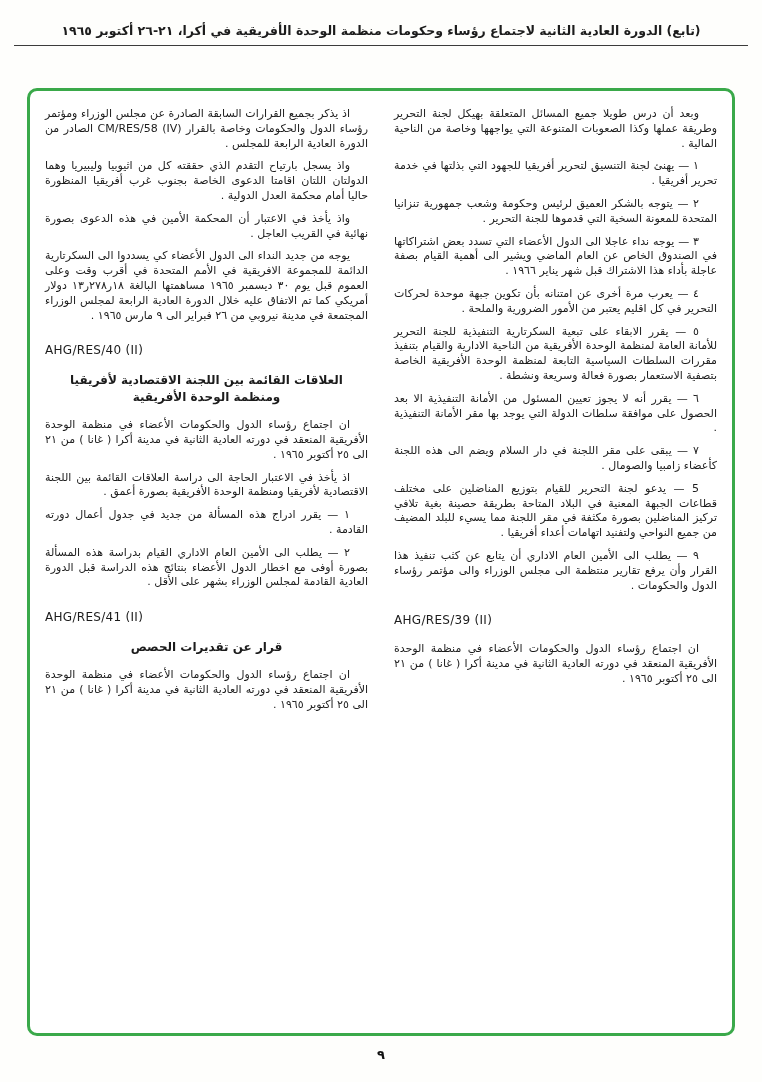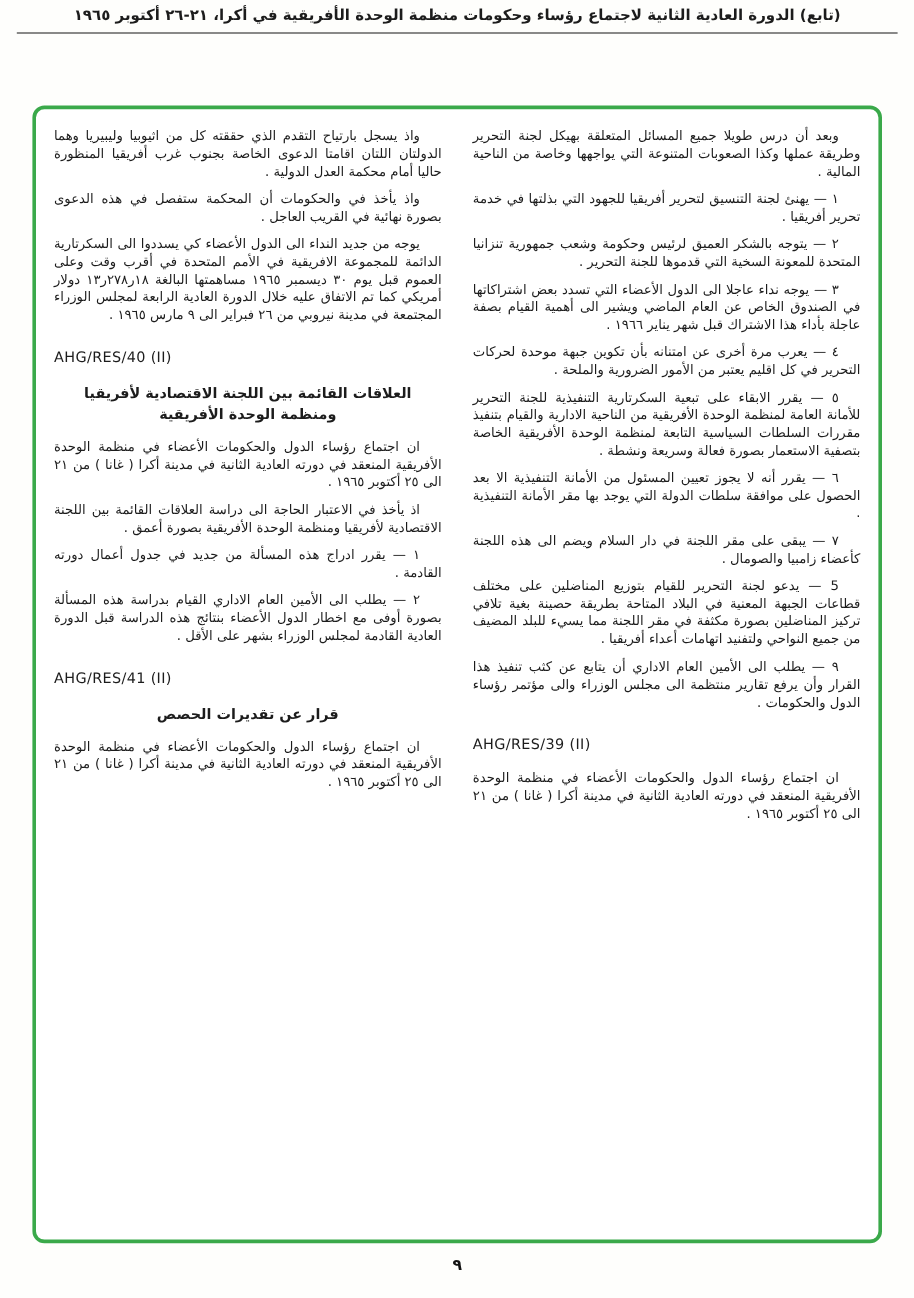--- a/index.html
+++ b/index.html
@@ -3,21 +3,21 @@
 <meta charset="utf-8">
 <style>
   * { margin:0; padding:0; box-sizing:border-box; }
   html,body { background:#e9e9e9; }
   body { font-family:"DejaVu Sans", sans-serif; }
   .page {
     position:relative; width:762px; height:1082px;
     background:#fefefc; margin:0 auto; overflow:hidden;
     color:#1c1c1c;
   }
-  .header { direction:rtl; text-align:center; padding-top:5px; }
+  .header { direction:rtl; text-align:center; padding-top:23px; }
   .header-title { font-size:12.5px; font-weight:bold; letter-spacing:0.2px; }
   .header-rule { border:none; border-top:1px solid #3c3c3c; margin:7px 14px 4px 14px; }
   .source-line { direction:rtl; text-align:center; font-size:8.5px; color:#2a2a2a; }
   .content-box {
     position:absolute; top:88px; left:27px; width:708px; height:948px;
     border:3px solid var(--accent, #3aa94a); border-radius:10px;
     padding:16px 15px; overflow:hidden; background:#fff;
   }
   .columns { display:flex; direction:rtl; gap:26px; height:100%; }
   .column { flex:1; direction:rtl; min-width:0; }
@@ -56,22 +56,23 @@
           <div class="block body">٤ — يعرب مرة أخرى عن امتنانه بأن تكوين جبهة موحدة لحركات التحرير في كل اقليم يعتبر من الأمور الضرورية والملحة .</div>
           <div class="block body">٥ — يقرر الابقاء على تبعية السكرتارية التنفيذية للجنة التحرير للأمانة العامة لمنظمة الوحدة الأفريقية من الناحية الادارية والقيام بتنفيذ مقررات السلطات السياسية التابعة لمنظمة الوحدة الأفريقية الخاصة بتصفية الاستعمار بصورة فعالة وسريعة ونشطة .</div>
           <div class="block body">٦ — يقرر أنه لا يجوز تعيين المسئول من الأمانة التنفيذية الا بعد الحصول على موافقة سلطات الدولة التي يوجد بها مقر الأمانة التنفيذية .</div>
           <div class="block body">٧ — يبقى على مقر اللجنة في دار السلام ويضم الى هذه اللجنة كأعضاء زامبيا والصومال .</div>
           <div class="block body">5 — يدعو لجنة التحرير للقيام بتوزيع المناضلين على مختلف قطاعات الجبهة المعنية في البلاد المتاحة بطريقة حصينة بغية تلافي تركيز المناضلين بصورة مكثفة في مقر اللجنة مما يسيء للبلد المضيف من جميع النواحي ولتفنيد اتهامات أعداء أفريقيا .</div>
           <div class="block body">٩ — يطلب الى الأمين العام الاداري أن يتابع عن كثب تنفيذ هذا القرار وأن يرفع تقارير منتظمة الى مجلس الوزراء والى مؤتمر رؤساء الدول والحكومات .</div>
           <div class="block code">AHG/RES/39 (II)</div>
           <div class="block body">ان اجتماع رؤساء الدول والحكومات الأعضاء في منظمة الوحدة الأفريقية المنعقد في دورته العادية الثانية في مدينة أكرا ( غانا ) من ٢١ الى ٢٥ أكتوبر ١٩٦٥ .</div>
         </div>
       <div class="column">
+          <div class="block body">اذ يذكر بجميع القرارات السابقة الصادرة عن مجلس الوزراء ومؤتمر رؤساء الدول والحكومات وخاصة بالقرار CM/RES/58 (IV) الصادر من الدورة العادية الرابعة للمجلس .</div>
           <div class="block body">واذ يسجل بارتياح التقدم الذي حققته كل من اثيوبيا وليبيريا وهما الدولتان اللتان اقامتا الدعوى الخاصة بجنوب غرب أفريقيا المنظورة حاليا أمام محكمة العدل الدولية .</div>
-          <div class="block body">واذ يأخذ في والحكومات أن المحكمة ستفصل في هذه الدعوى بصورة نهائية في القريب العاجل .</div>
+          <div class="block body">واذ يأخذ في الاعتبار أن المحكمة الأمين في هذه الدعوى بصورة نهائية في القريب العاجل .</div>
           <div class="block body">يوجه من جديد النداء الى الدول الأعضاء كي يسددوا الى السكرتارية الدائمة للمجموعة الافريقية في الأمم المتحدة في أقرب وقت وعلى العموم قبل يوم ٣٠ ديسمبر ١٩٦٥ مساهمتها البالغة ١٨ر٢٧٨ر١٣ دولار أمريكي كما تم الاتفاق عليه خلال الدورة العادية الرابعة لمجلس الوزراء المجتمعة في مدينة نيروبي من ٢٦ فبراير الى ٩ مارس ١٩٦٥ .</div>
           <div class="block code">AHG/RES/40 (II)</div>
           <div class="block heading">العلاقات القائمة بين اللجنة الاقتصادية لأفريقيا ومنظمة الوحدة الأفريقية</div>
           <div class="block body">ان اجتماع رؤساء الدول والحكومات الأعضاء في منظمة الوحدة الأفريقية المنعقد في دورته العادية الثانية في مدينة أكرا ( غانا ) من ٢١ الى ٢٥ أكتوبر ١٩٦٥ .</div>
           <div class="block body">اذ يأخذ في الاعتبار الحاجة الى دراسة العلاقات القائمة بين اللجنة الاقتصادية لأفريقيا ومنظمة الوحدة الأفريقية بصورة أعمق .</div>
           <div class="block body">١ — يقرر ادراج هذه المسألة من جديد في جدول أعمال دورته القادمة .</div>
           <div class="block body">٢ — يطلب الى الأمين العام الاداري القيام بدراسة هذه المسألة بصورة أوفى مع اخطار الدول الأعضاء بنتائج هذه الدراسة قبل الدورة العادية القادمة لمجلس الوزراء بشهر على الأقل .</div>
           <div class="block code">AHG/RES/41 (II)</div>
           <div class="block heading">قرار عن تقديرات الحصص</div>
           <div class="block body">ان اجتماع رؤساء الدول والحكومات الأعضاء في منظمة الوحدة الأفريقية المنعقد في دورته العادية الثانية في مدينة أكرا ( غانا ) من ٢١ الى ٢٥ أكتوبر ١٩٦٥ .</div>

